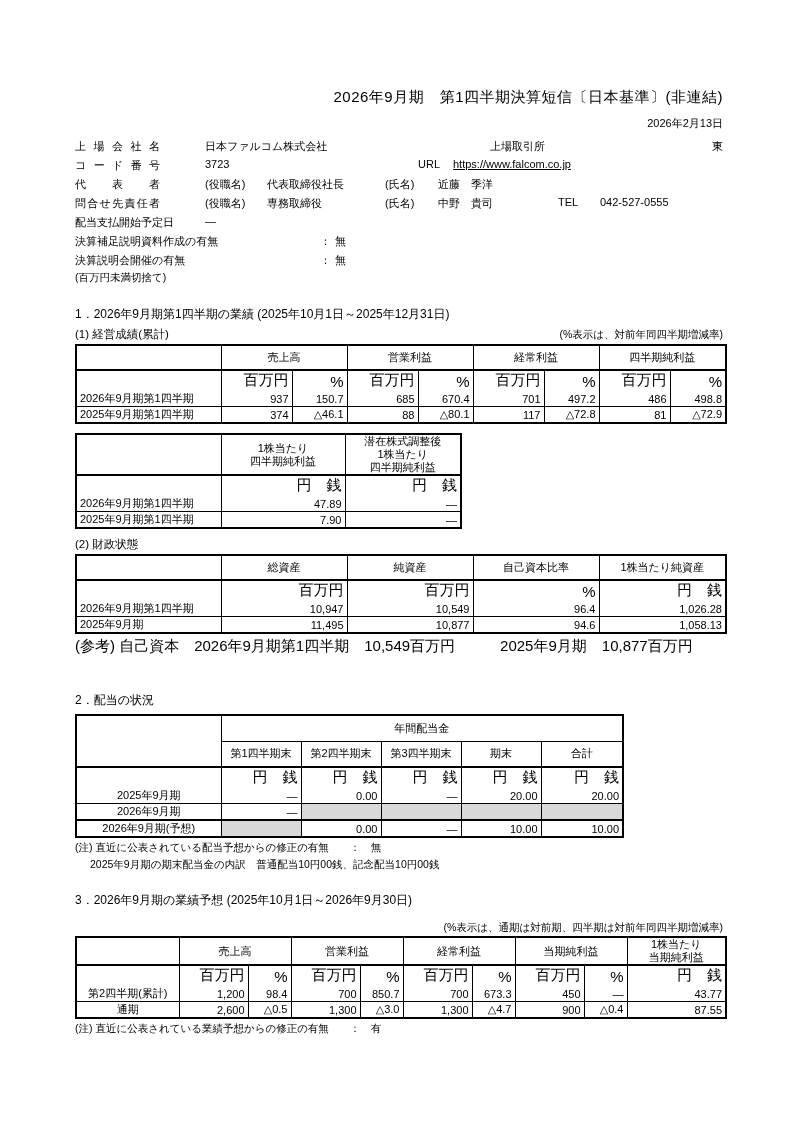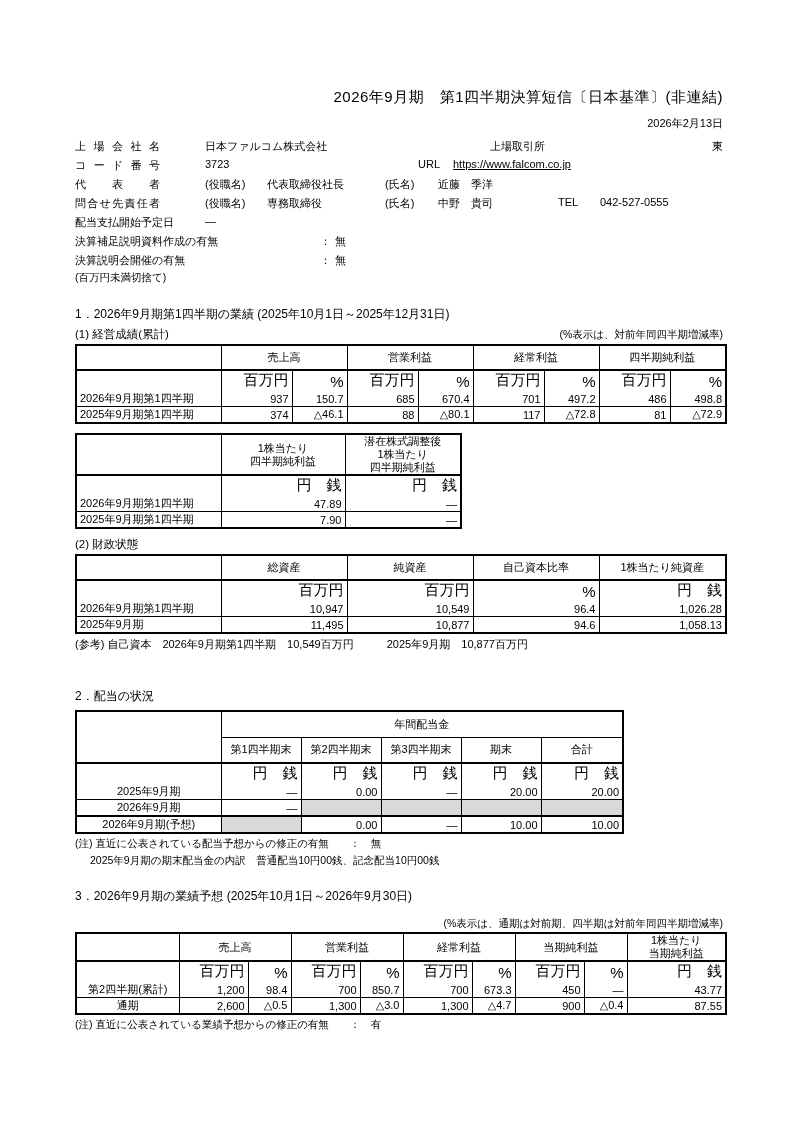--- a/index.html
+++ b/index.html
@@ -26,21 +26,21 @@
   .rt{right:0; left:auto;}
   .url-link { text-decoration: underline; color:#000; }
 
   .rounding-note { text-align:left; font-size:10.5px; margin-top:1px; }
   .sec-heading { font-size:12px; margin-top:21px; white-space:nowrap; }
   .subhead-row { display:flex; justify-content:space-between; align-items:flex-end; margin-top:4px; }
   .subhead-row .sh { font-size:11.5px; }
   .subhead-row .shnote { font-size:10.5px; }
   .note-line { font-size:10.5px; margin-top:3px; white-space:pre; }
   .indent { padding-left:15px; }
-  .reference { font-size:11px; margin-top:3px; white-space:pre; }
+  .reference { font-size:15px; margin-top:3px; white-space:pre; }
   .note-right-solo { text-align:right; font-size:10.5px; margin-top:12px; }
 
   table.fin { border-collapse:collapse; border:2px solid #000; table-layout:fixed; margin-top:2px; }
   table.fin th, table.fin td {
     border-left:1px solid #000; font-weight:normal; white-space:nowrap;
     padding:0 3px; overflow:hidden;
   }
   table.fin thead th { border-bottom:2px solid #000; text-align:center; font-size:11px; height:25px; vertical-align:middle; }
   .th-multi { white-space:pre-line !important; line-height:13px; padding-top:2px; padding-bottom:2px; }
   tr.unit-row td { font-size:15px; text-align:right; height:12px; vertical-align:bottom; padding-bottom:1px; }

